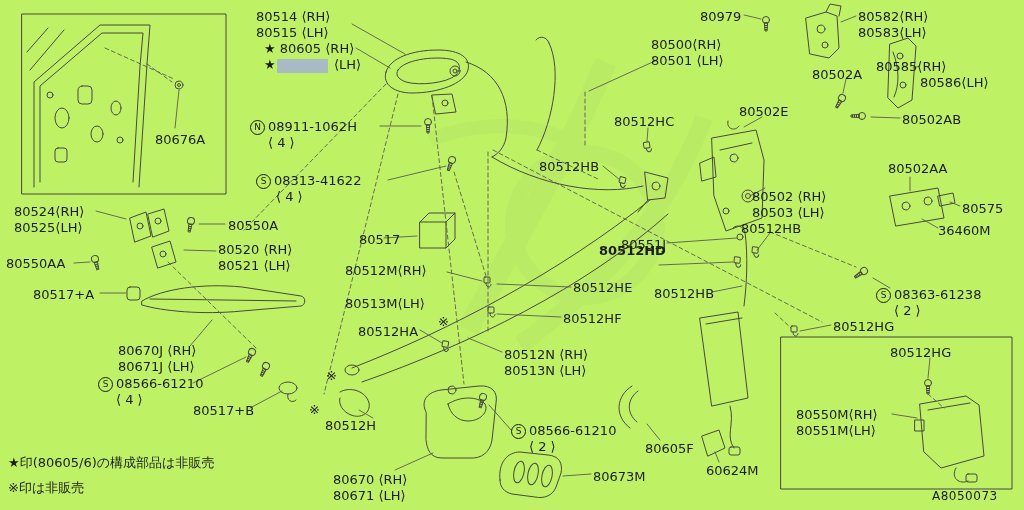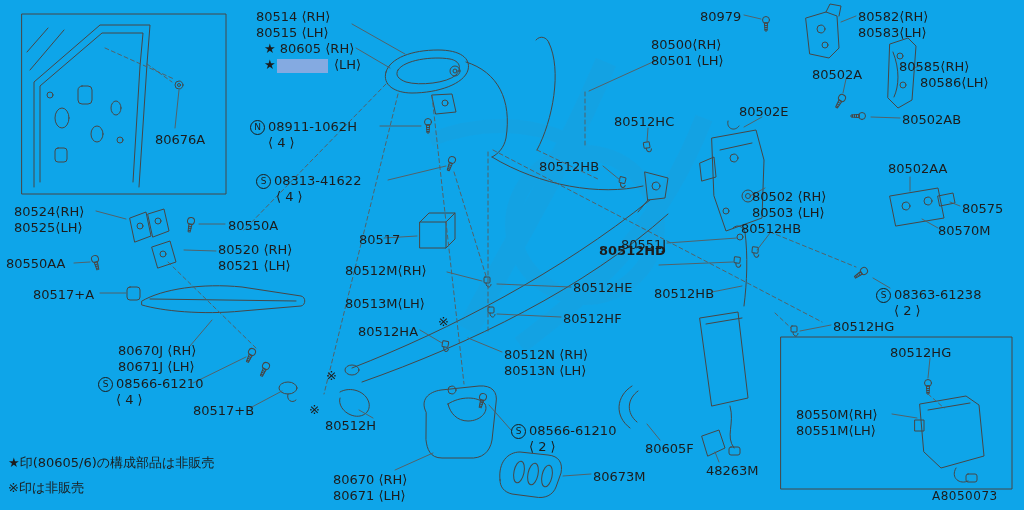--- a/index.html
+++ b/index.html
@@ -1,17 +1,17 @@
 <!DOCTYPE html>
 <html><head>
 <meta charset="utf-8">
 <style>
   html,body{margin:0;padding:0;background:#fff}
   .stage{
-    position:relative;width:1024px;height:510px;background:#0ea5e9;overflow:hidden;
+    position:relative;width:1024px;height:510px;background:#bef264;overflow:hidden;
     font-family:"DejaVu Sans", sans-serif;color:#1c1c1c;
   }
   .stage svg{position:absolute;left:0;top:0}
   .lbl{
     position:absolute;font-size:13px;line-height:15px;white-space:pre;
     color:#1c1c1c;letter-spacing:0;
   }
   .circ{
     display:inline-block;width:13px;height:13px;border:1px solid #1c1c1c;border-radius:50%;
     font-size:9px;line-height:13px;text-align:center;font-style:normal;margin-right:3px;
@@ -287,45 +287,45 @@
       <span class="lbl" style="left: 309px; top: 402px;">※</span>
       <span class="lbl" style="left: 325px; top: 418px;">80512H</span>
       <span class="lbl" style="left: 504px; top: 347px;">80512N ⟨RH⟩</span>
       <span class="lbl" style="left: 504px; top: 363px;">80513N ⟨LH⟩</span>
       <span class="lbl" style="left: 333px; top: 472px;">80670 ⟨RH⟩</span>
       <span class="lbl" style="left: 333px; top: 488px;">80671 ⟨LH⟩</span>
       <span class="lbl" style="left: 511px; top: 423px;"><i class="circ">S</i>08566-61210</span>
       <span class="lbl" style="left: 529px; top: 439px;">⟨ 2 ⟩</span>
       <span class="lbl" style="left: 593px; top: 469px;">80673M</span>
       <span class="lbl" style="left: 645px; top: 441px;">80605F</span>
-      <span class="lbl" style="left: 706px; top: 463px;">48263M</span>
+      <span class="lbl" style="left: 706px; top: 463px;">60624M</span>
       <span class="lbl" style="left: 700px; top: 9px;">80979</span>
       <span class="lbl" style="left: 651px; top: 37px;">80500⟨RH⟩</span>
       <span class="lbl" style="left: 651px; top: 53px;">80501 ⟨LH⟩</span>
       <span class="lbl" style="left: 614px; top: 114px;">80512HC</span>
       <span class="lbl" style="left: 739px; top: 104px;">80502E</span>
       <span class="lbl" style="left: 539px; top: 159px;">80512HB</span>
       <span class="lbl" style="left: 752px; top: 189px;">80502 ⟨RH⟩</span>
       <span class="lbl" style="left: 752px; top: 205px;">80503 ⟨LH⟩</span>
       <span class="lbl" style="left: 741px; top: 221px;">80512HB</span>
       <span class="lbl" style="left: 621px; top: 237px;">80551J</span>
       <span class="lbl" style="left: 599px; top: 243px; font-weight: bold;">80512HD</span>
       <span class="lbl" style="left: 573px; top: 280px;">80512HE</span>
       <span class="lbl" style="left: 654px; top: 286px;">80512HB</span>
       <span class="lbl" style="left: 563px; top: 311px;">80512HF</span>
       <span class="lbl" style="left: 833px; top: 319px;">80512HG</span>
       <span class="lbl" style="left: 858px; top: 9px;">80582⟨RH⟩</span>
       <span class="lbl" style="left: 858px; top: 25px;">80583⟨LH⟩</span>
       <span class="lbl" style="left: 812px; top: 67px;">80502A</span>
-      <span class="lbl" style="left: 899px; top: 59px;">80585⟨RH⟩</span>
+      <span class="lbl" style="left: 876px; top: 59px;">80585⟨RH⟩</span>
       <span class="lbl" style="left: 920px; top: 75px;">80586⟨LH⟩</span>
       <span class="lbl" style="left: 902px; top: 112px;">80502AB</span>
       <span class="lbl" style="left: 888px; top: 161px;">80502AA</span>
       <span class="lbl" style="left: 962px; top: 201px;">80575</span>
-      <span class="lbl" style="left: 938px; top: 223px;">80570M</span>
+      <span class="lbl" style="left: 938px; top: 223px;">36460M</span>
       <span class="lbl" style="left: 876px; top: 287px;"><i class="circ">S</i>08363-61238</span>
       <span class="lbl" style="left: 894px; top: 303px;">⟨ 2 ⟩</span>
       <span class="lbl" style="left: 890px; top: 345px;">80512HG</span>
       <span class="lbl" style="left: 796px; top: 407px;">80550M⟨RH⟩</span>
       <span class="lbl" style="left: 796px; top: 423px;">80551M⟨LH⟩</span>
     </div>
 
   <div class="note" style="left:8px;top:455px">★印(80605/6)の構成部品は非販売</div>
   <div class="note" style="left:8px;top:480px">※印は非販売</div>
 

